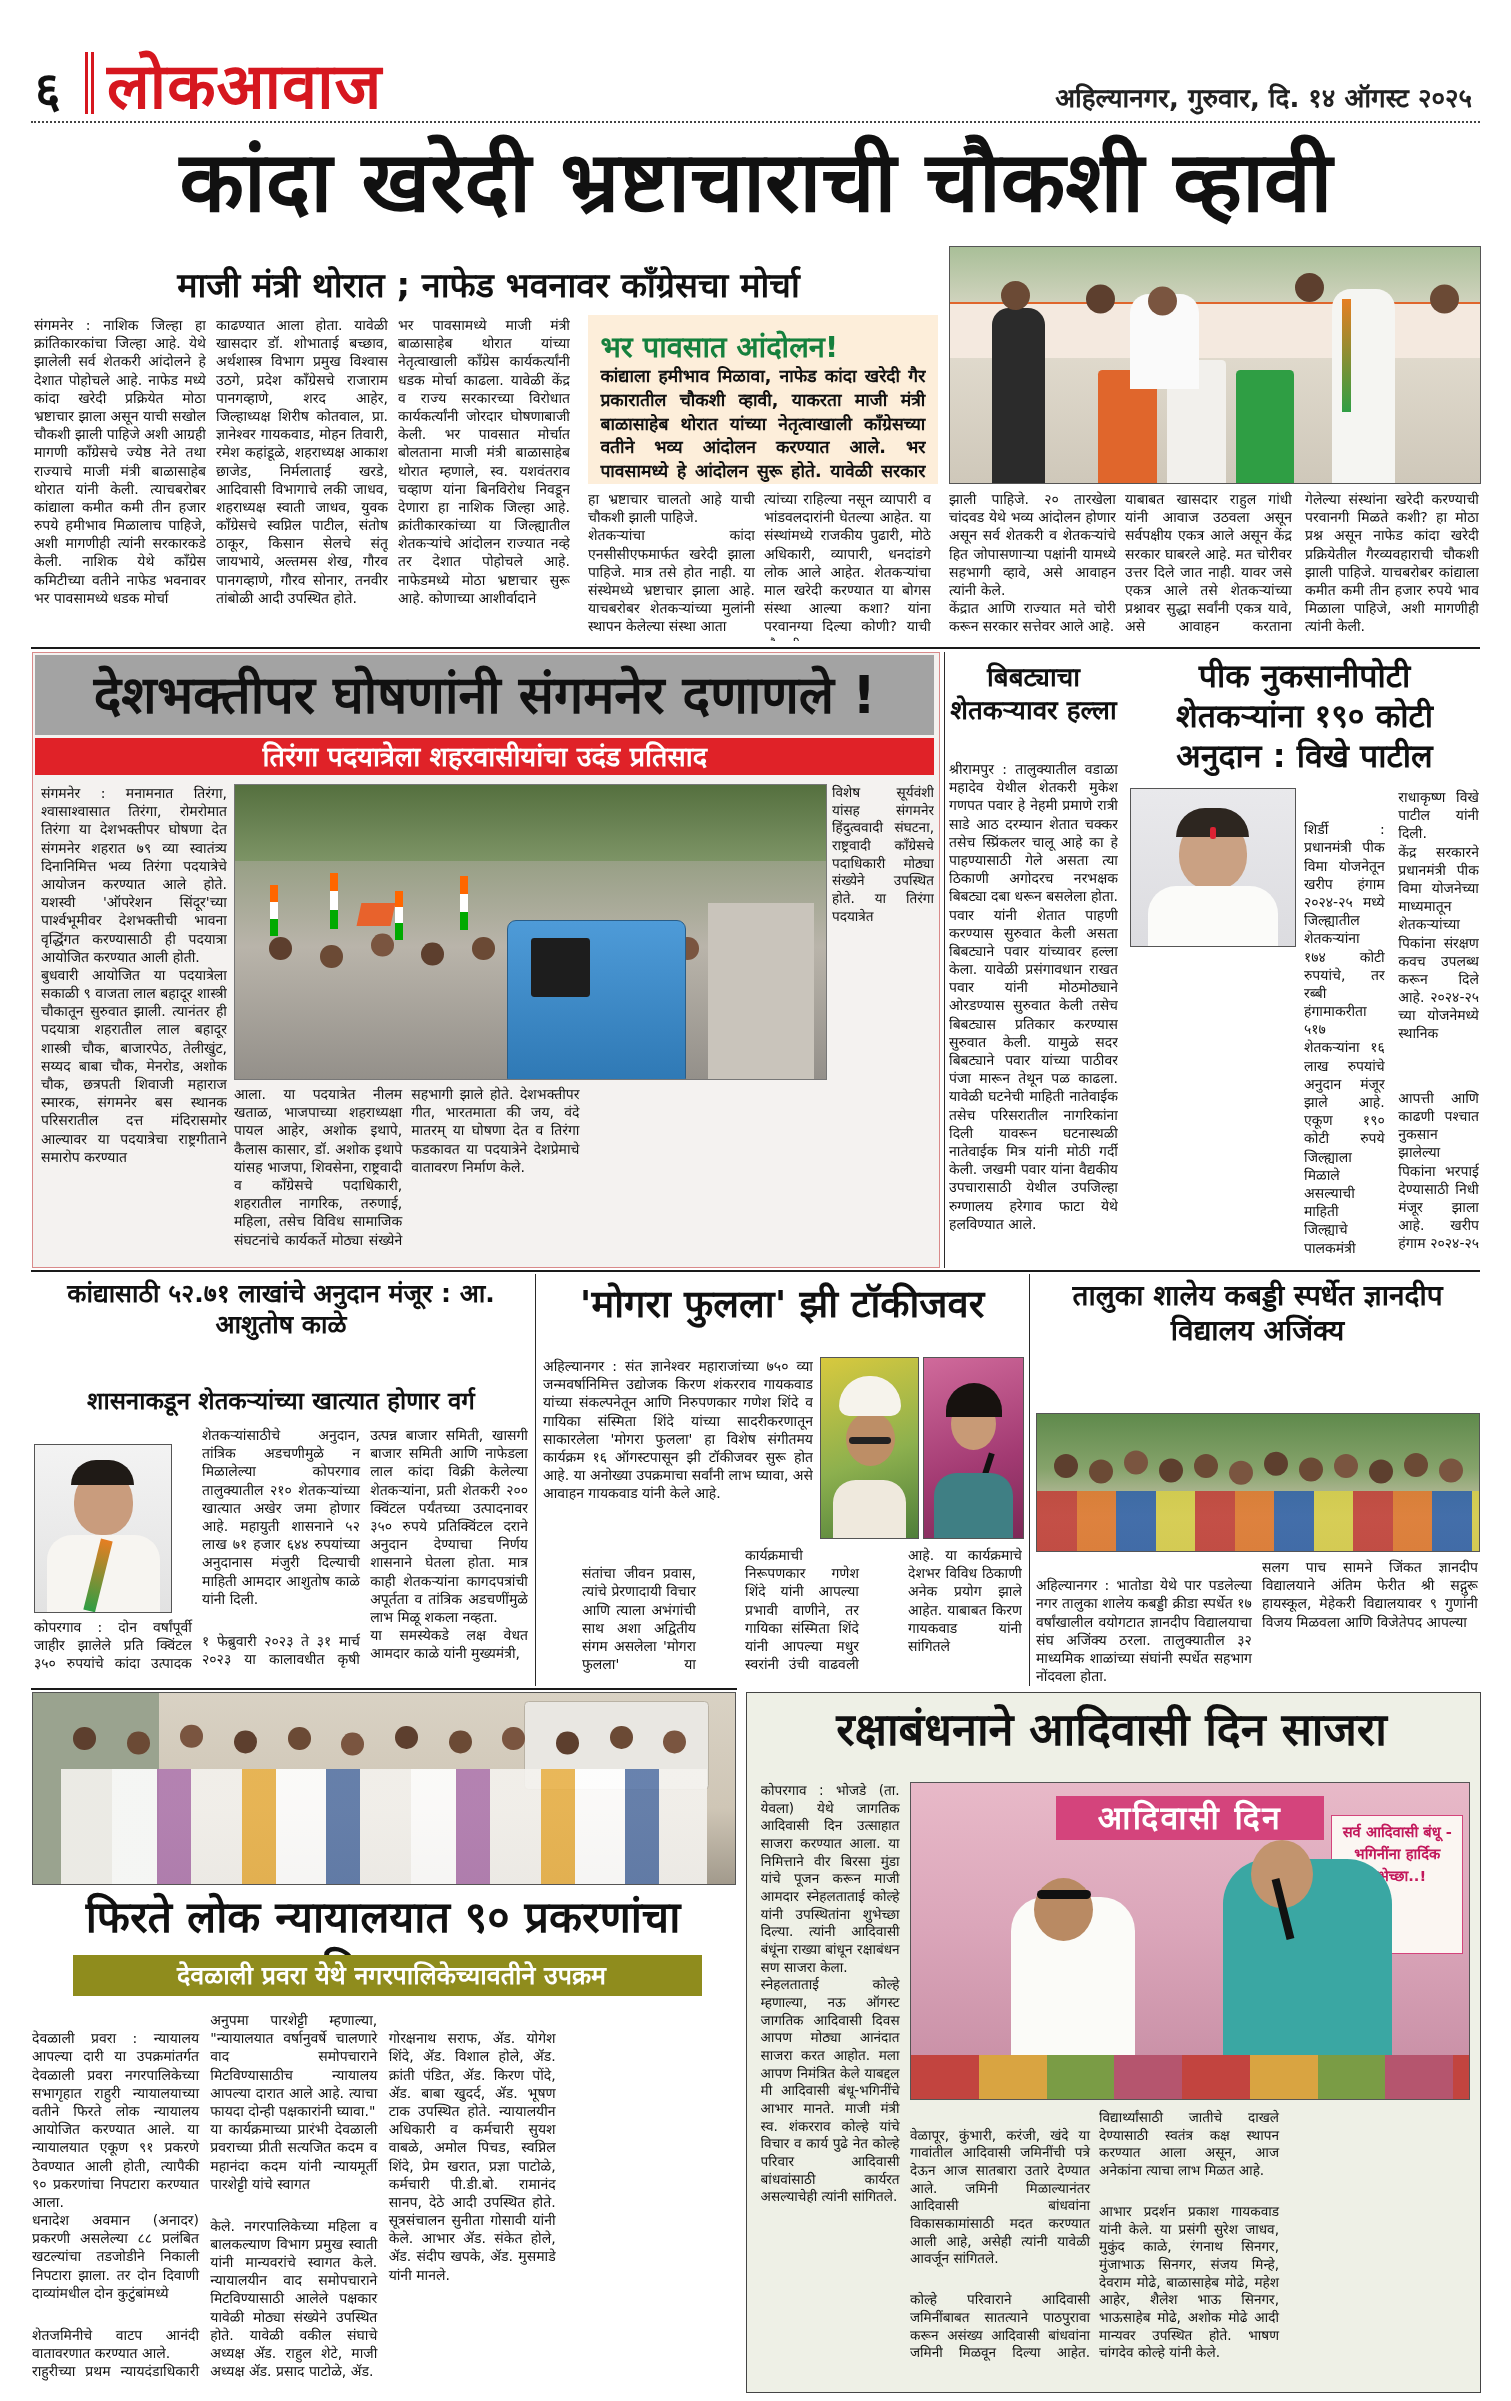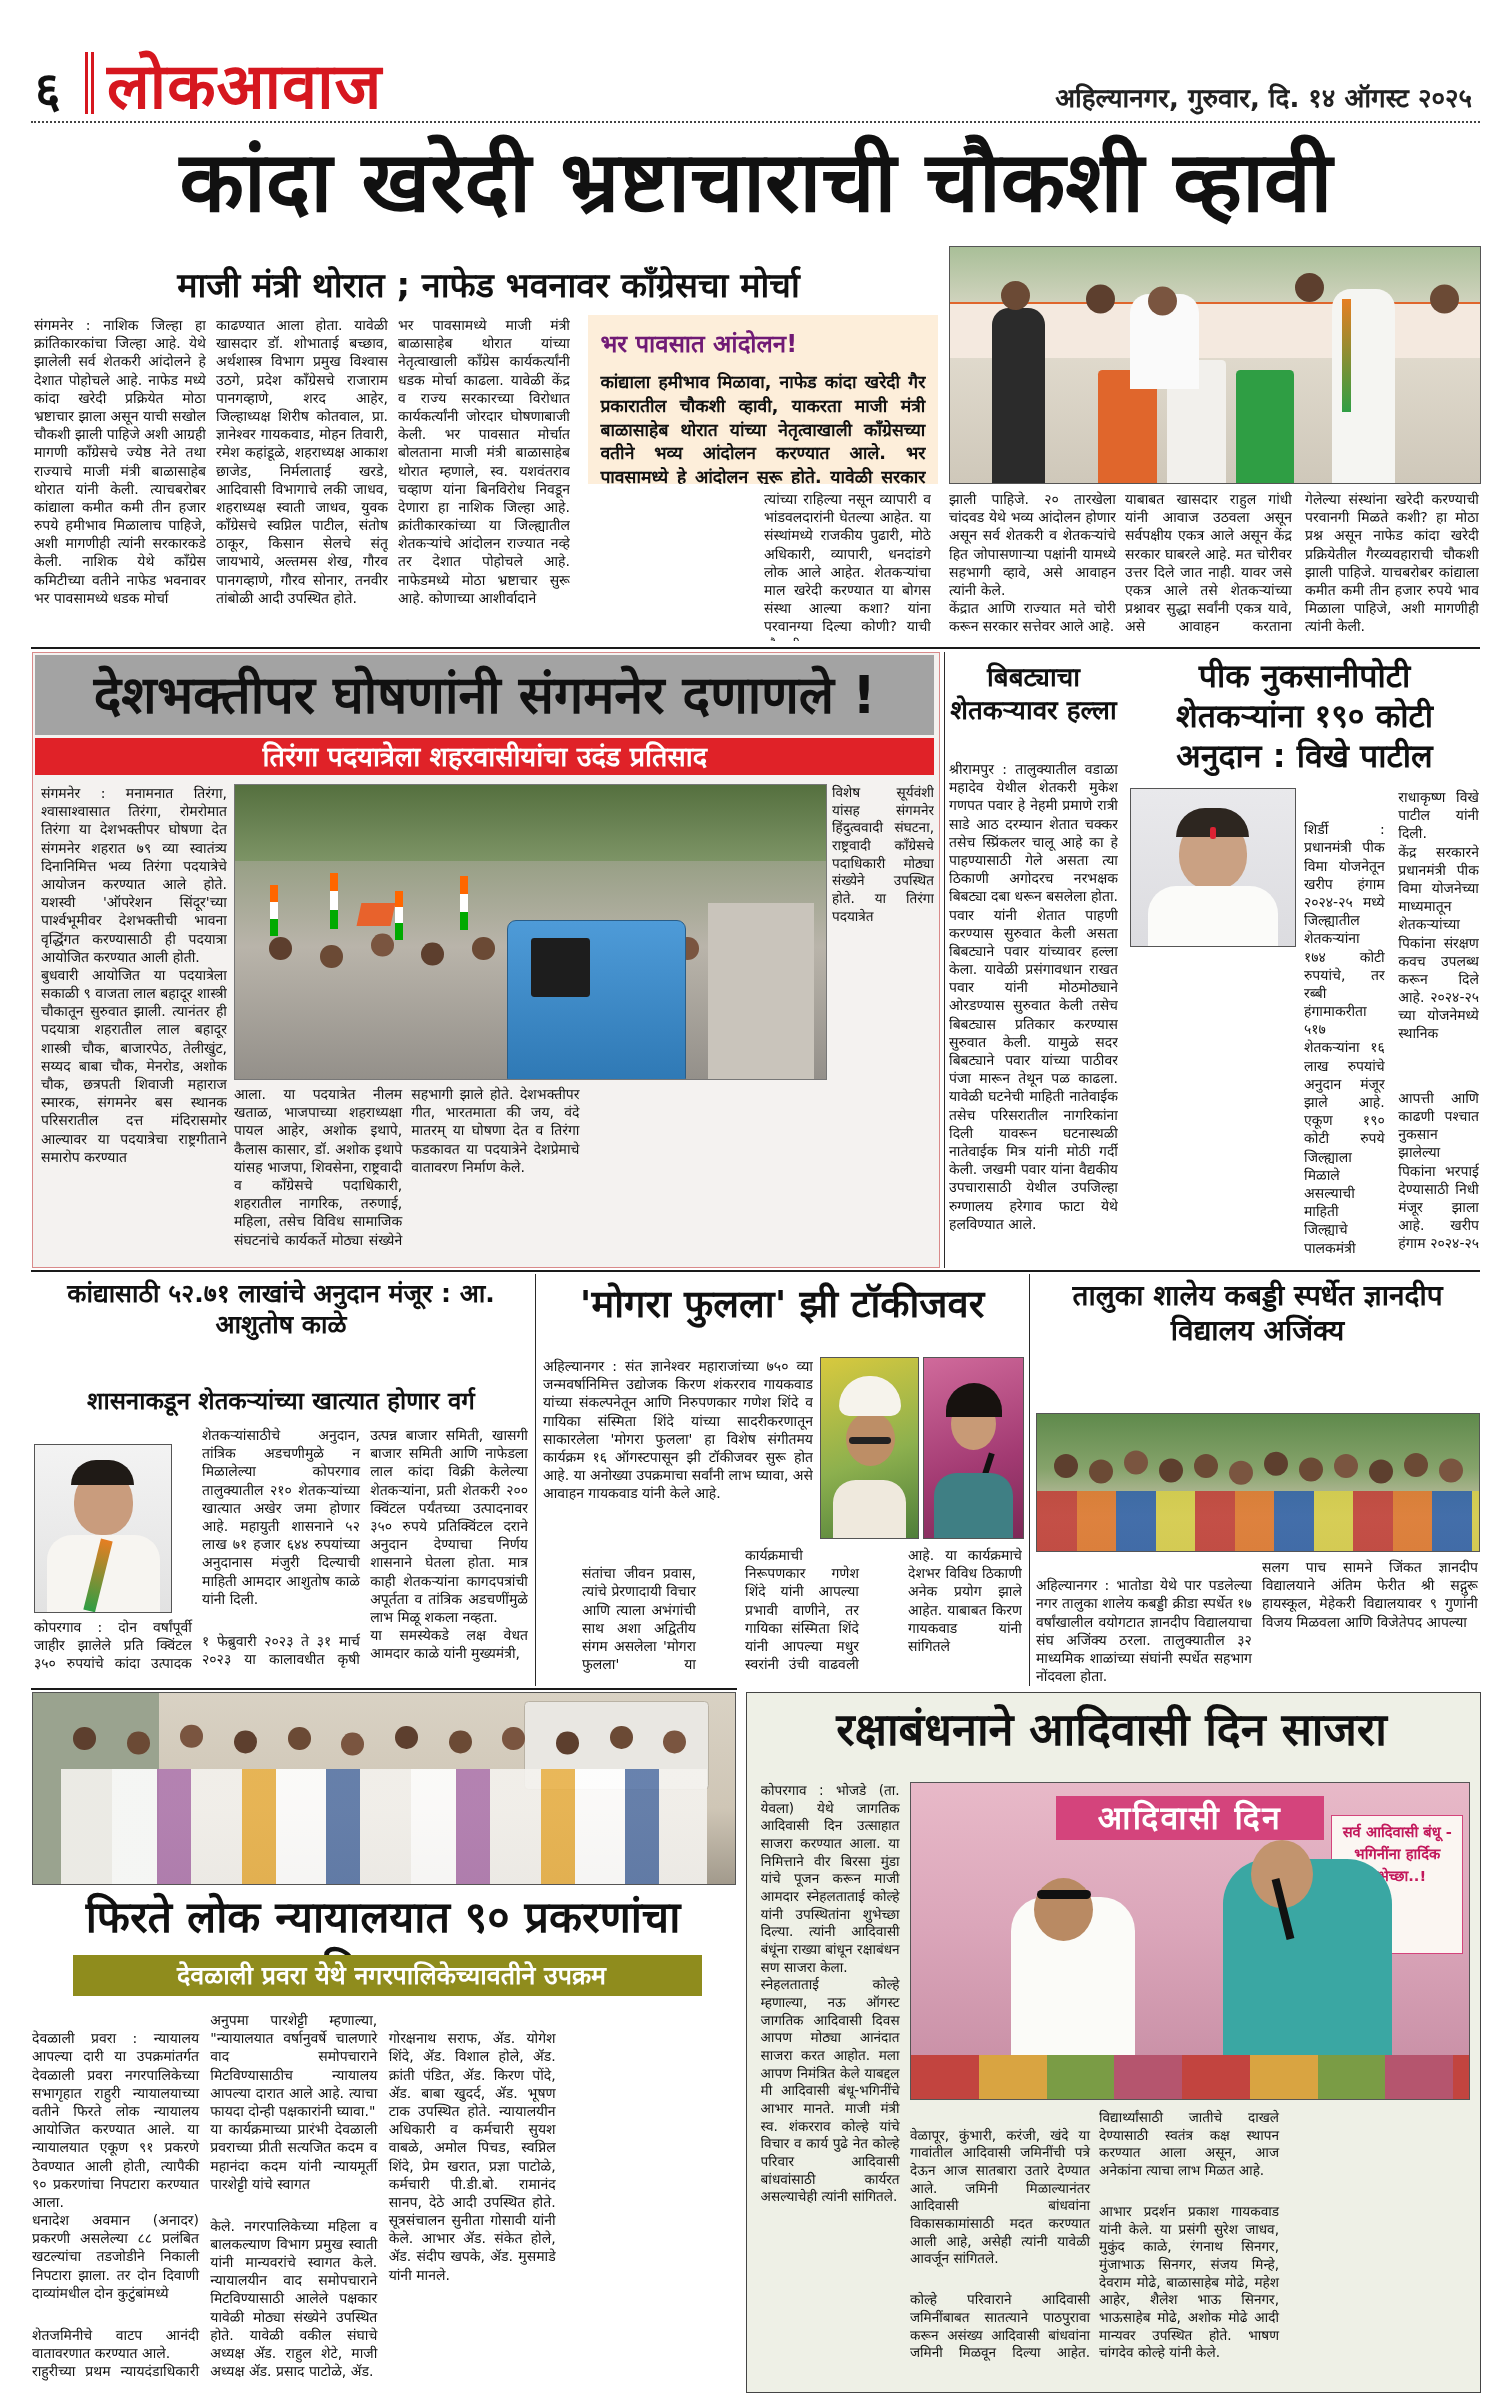--- a/index.html
+++ b/index.html
@@ -15,21 +15,21 @@
   .multi p{margin:0 0 5.6px 0;}
   
   .masthead{font-weight:900;color:#d6171f;font-size:63px;letter-spacing:1.1px;}
   .pageno{font-weight:900;font-size:49px;color:#111;}
   .dateline{font-size:26px;color:#222;font-weight:700;}
   .dotted{position:absolute;border-top:2.3px dotted #444;}
   
   .h1{font-size:84px;font-weight:900;line-height:1.15;text-align:center;letter-spacing:0px;}
   .h2lead{font-size:34px;font-weight:900;text-align:center;}
   .rainbox{background:#fdeeda;padding:11.3px 12.4px;overflow:hidden;}
-  .rainbox .t{color:#701a75;font-weight:900;font-size:24px;margin:0 0 12px 0;}
+  .rainbox .t{color:#15803d;font-weight:900;font-size:29px;margin:0 0 0 0;}
   .rainbox .b{font-weight:700;font-size:17.5px;line-height:1.35;text-align:justify;}
   
   .art2box{border:1.7px solid #d98a8a;background:#f4f2f0;}
   .art2head{background:#a3a3a3;font-size:52px;font-weight:900;text-align:center;}
   .redbar{background:#e02228;color:#fff;font-size:27px;font-weight:900;text-align:center;}
   .olivebar{background:#8f8c1d;color:#fff;font-size:25px;font-weight:900;text-align:center;}
   .h3{font-weight:900;text-align:center;line-height:1.25;}
   .subh{font-weight:900;text-align:center;}
   .adivasibox{background:#eef0e6;border:1.7px solid #444;}
   .pbanner{color:#fff;font-weight:900;}
@@ -64,20 +64,22 @@
   </div>
 
   <div class="abs rainbox" style="left:588px;top:315px;width:325px;height:146px;">
     <div class="t">भर पावसात आंदोलन!</div>
     <div class="b">कांद्याला हमीभाव मिळावा, नाफेड कांदा खरेदी गैर प्रकारातील चौकशी व्हावी, याकरता माजी मंत्री बाळासाहेब थोरात यांच्या नेतृत्वाखाली काँग्रेसच्या वतीने भव्य आंदोलन करण्यात आले. भर पावसामध्ये हे आंदोलन सुरू होते. यावेळी सरकार विरोधातील घोषणांनी परिसर दुमदुमून गेला. या आंदोलनामध्ये शेतकऱ्यांची मोठी उपस्थिती होती.</div>
   </div>
 
   <div class="abs btxt" style="left:34px;top:316px;width:172px;height:326px;">संगमनेर : नाशिक जिल्हा हा क्रांतिकारकांचा जिल्हा आहे. येथे झालेली सर्व शेतकरी आंदोलने हे देशात पोहोचले आहे. नाफेड मध्ये कांदा खरेदी प्रक्रियेत मोठा भ्रष्टाचार झाला असून याची सखोल चौकशी झाली पाहिजे अशी आग्रही मागणी काँग्रेसचे ज्येष्ठ नेते तथा राज्याचे माजी मंत्री बाळासाहेब थोरात यांनी केली. त्याचबरोबर कांद्याला कमीत कमी तीन हजार रुपये हमीभाव मिळालाच पाहिजे, अशी मागणीही त्यांनी सरकारकडे केली. नाशिक येथे काँग्रेस कमिटीच्या वतीने नाफेड भवनावर भर पावसामध्ये धडक मोर्चा</div>
   <div class="abs btxt" style="left:216px;top:316px;width:172px;height:326px;">काढण्यात आला होता. यावेळी खासदार डॉ. शोभाताई बच्छाव, अर्थशास्त्र विभाग प्रमुख विश्वास उठगे, प्रदेश काँग्रेसचे राजाराम पानगव्हाणे, शरद आहेर, जिल्हाध्यक्ष शिरीष कोतवाल, प्रा. ज्ञानेश्वर गायकवाड, मोहन तिवारी, रमेश कहांडूळे, शहराध्यक्ष आकाश छाजेड, निर्मलाताई खरडे, आदिवासी विभागाचे लकी जाधव, शहराध्यक्ष स्वाती जाधव, युवक काँग्रेसचे स्वप्निल पाटील, संतोष ठाकूर, किसान सेलचे संतू जायभाये, अल्तमस शेख, गौरव पानगव्हाणे, गौरव सोनार, तनवीर तांबोळी आदी उपस्थित होते.</div>
   <div class="abs btxt" style="left:398px;top:316px;width:172px;height:326px;">भर पावसामध्ये माजी मंत्री बाळासाहेब थोरात यांच्या नेतृत्वाखाली काँग्रेस कार्यकर्त्यांनी धडक मोर्चा काढला. यावेळी केंद्र व राज्य सरकारच्या विरोधात कार्यकर्त्यांनी जोरदार घोषणाबाजी केली. भर पावसात मोर्चात बोलताना माजी मंत्री बाळासाहेब थोरात म्हणाले, स्व. यशवंतराव चव्हाण यांना बिनविरोध निवडून देणारा हा नाशिक जिल्हा आहे. क्रांतीकारकांच्या या जिल्ह्यातील शेतकऱ्यांचे आंदोलन राज्यात नव्हे तर देशात पोहोचले आहे. नाफेडमध्ये मोठा भ्रष्टाचार सुरू आहे. कोणाच्या आशीर्वादाने</div>
+  <div class="abs btxt" style="left:588px;top:490px;width:167px;height:151px;">हा भ्रष्टाचार चालतो आहे याची चौकशी झाली पाहिजे.
+शेतकऱ्यांचा कांदा एनसीसीएफमार्फत खरेदी झाला पाहिजे. मात्र तसे होत नाही. या संस्थेमध्ये भ्रष्टाचार झाला आहे. याचबरोबर शेतकऱ्यांच्या मुलांनी स्थापन केलेल्या संस्था आता</div>
   <div class="abs btxt" style="left:764px;top:490px;width:167px;height:151px;">त्यांच्या राहिल्या नसून व्यापारी व भांडवलदारांनी घेतल्या आहेत. या संस्थांमध्ये राजकीय पुढारी, मोठे अधिकारी, व्यापारी, धनदांडगे लोक आले आहेत. शेतकऱ्यांचा माल खरेदी करण्यात या बोगस संस्था आल्या कशा? यांना परवानग्या दिल्या कोणी? याची चौकशी</div>
   <div class="abs btxt" style="left:949px;top:490px;width:167px;height:151px;">झाली पाहिजे. २० तारखेला चांदवड येथे भव्य आंदोलन होणार असून सर्व शेतकरी व शेतकऱ्यांचे हित जोपासणाऱ्या पक्षांनी यामध्ये सहभागी व्हावे, असे आवाहन त्यांनी केले.
 केंद्रात आणि राज्यात मते चोरी करून सरकार सत्तेवर आले आहे.</div>
   <div class="abs btxt" style="left:1125px;top:490px;width:167px;height:151px;">याबाबत खासदार राहुल गांधी यांनी आवाज उठवला असून सर्वपक्षीय एकत्र आले असून केंद्र सरकार घाबरले आहे. मत चोरीवर उत्तर दिले जात नाही. यावर जसे एकत्र आले तसे शेतकऱ्यांच्या प्रश्नावर सुद्धा सर्वांनी एकत्र यावे, असे आवाहन करताना अवसायनात</div>
   <div class="abs btxt" style="left:1305px;top:490px;width:174px;height:151px;">गेलेल्या संस्थांना खरेदी करण्याची परवानगी मिळते कशी? हा मोठा प्रश्न असून नाफेड कांदा खरेदी प्रक्रियेतील गैरव्यवहाराची चौकशी झाली पाहिजे. याचबरोबर कांद्याला कमीत कमी तीन हजार रुपये भाव मिळाला पाहिजे, अशी मागणीही त्यांनी केली.</div>
 
   <div class="rule-h" style="left:31px;top:647px;width:1449px;height:1.7px;"></div>
 
   <div class="abs art2box" style="left:32px;top:652px;width:906px;height:614px;">
     <div class="abs art2head" style="left:2.3px;top:2.3px;width:899px;height:80px;line-height:80px;">देशभक्तीपर घोषणांनी संगमनेर दणाणले !</div>

